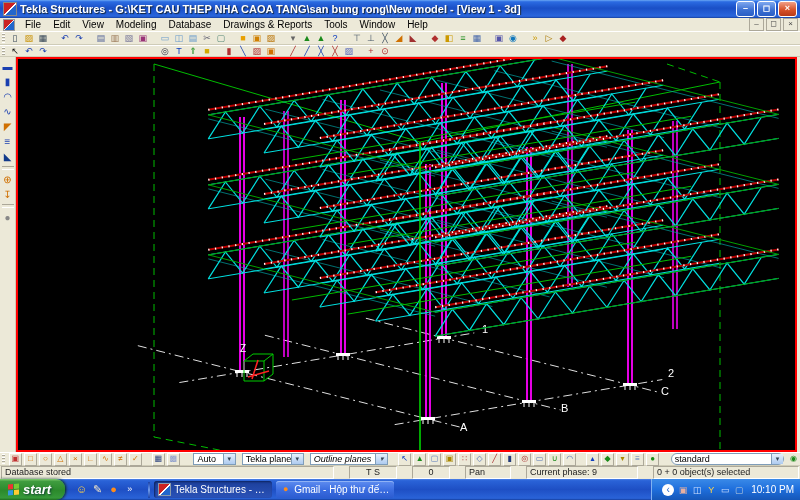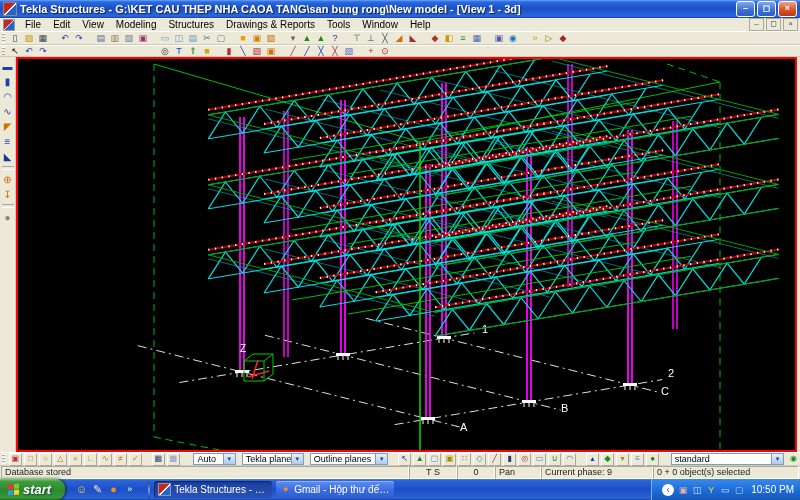--- a/index.html
+++ b/index.html
@@ -49,21 +49,21 @@
   .snapbar{top:452px;height:14px;border-top:1px solid #fff;}
   .snapbar .icon{border:1px solid;border-color:#fff #aca899 #aca899 #fff;width:11px;height:11px;
     line-height:10px;font-size:8px;margin:0 1px;background:#ece9d8;}
   .combo{display:flex;align-items:flex-start;height:12px;background:#fff;border:1px solid #7f9db9;
     font-size:9px;margin:0 3px;box-sizing:border-box;}
   .combo .cv{padding:0 3px;overflow:hidden;white-space:nowrap;flex:1;}
   .combo .ca{width:11px;height:10px;background:linear-gradient(180deg,#e6f0fb,#aecbf0);
     border-left:1px solid #7f9db9;font-size:7px;line-height:10px;text-align:center;color:#345;}
   
   .statusbar{position:absolute;left:0;top:466px;width:800px;height:13px;background:#ece9d8;
-    display:flex;font-size:9px;color:#222;box-sizing:border-box;padding:0 1px;gap:0;align-items:stretch;}
+    display:flex;font-size:9px;color:#222;box-sizing:border-box;padding:0 1px;gap:15px;align-items:stretch;}
   .cell{border:1px solid;border-color:#aca899 #fff #fff #aca899;padding:0 3px;line-height:11px;
     white-space:nowrap;overflow:hidden;box-sizing:border-box;}
   
   .taskbar{position:absolute;left:0;top:479px;width:800px;height:21px;display:flex;align-items:center;
     background:linear-gradient(180deg,#4f83e8 0%,#2a63d8 8%,#1e4fc4 50%,#2a63d8 92%,#153e9e 100%);}
   .startbtn{height:21px;display:flex;align-items:center;gap:4px;padding:0 14px 0 8px;color:#fff;
     font-size:13px;font-weight:bold;font-style:italic;text-shadow:1px 1px 2px #143;
     background:linear-gradient(180deg,#7eca6e 0%,#3f9c3f 12%,#2c8a2c 55%,#36993a 90%,#1d6b1d 100%);
     border-radius:0 9px 9px 0;box-shadow:1px 0 3px #0a2a0a;}
   .flag{width:11px;height:11px;display:grid;grid-template-columns:5px 5px;grid-template-rows:5px 5px;
@@ -99,21 +99,21 @@
   </span>
 </div>
 
 <div class="menubar">
   <span class="child-ico"></span>
   <span id="menu-items" style="display: flex; align-items: center;">
       <span class="mi">File</span>
       <span class="mi">Edit</span>
       <span class="mi">View</span>
       <span class="mi">Modeling</span>
-      <span class="mi">Structures</span>
+      <span class="mi">Database</span>
       <span class="mi">Drawings &amp; Reports</span>
       <span class="mi">Tools</span>
       <span class="mi">Window</span>
       <span class="mi">Help</span>
     </span>
   <span class="childbtns">
     <span class="cbtn">–</span>
     <span class="cbtn">◻</span>
     <span class="cbtn">×</span>
   </span>
@@ -413,21 +413,21 @@
     </span>
   <span style="width:10px;"></span>
   <span class="combo" style="width:44px;">
     <span class="cv">Auto</span>
     <span class="ca">▾</span>
   </span>
   <span class="combo" style="width:62px;">
     <span class="cv">Tekla plane</span>
     <span class="ca">▾</span>
   </span>
-  <span class="combo" style="width:82px;">
+  <span class="combo" style="width:82px;font-style:italic;">
     <span class="cv">Outline planes</span>
     <span class="ca">▾</span>
   </span>
   <span style="width:6px;"></span>
   <span style="display:flex;align-items:center;">
       <span class="icon" title="select-all" style="color: rgb(16, 64, 192);">↖</span>
       <span class="icon" title="select-parts" style="color: rgb(26, 138, 26);">▲</span>
       <span class="icon" title="select-components" style="color: rgb(85, 119, 187);">▢</span>
       <span class="icon" title="select-objects" style="color: rgb(170, 136, 0);">▣</span>
       <span class="icon" title="select-points" style="color: rgb(170, 51, 51);">∷</span>
@@ -439,21 +439,21 @@
       <span class="icon" title="select-assemblies" style="color: rgb(26, 138, 26);">∪</span>
       <span class="icon" title="select-phases" style="color: rgb(85, 119, 187);">◠</span>
       <span class="sep"></span>
       <span class="icon" title="select-comp-default" style="color: rgb(16, 64, 192);">▴</span>
       <span class="icon" title="select-comp-objects" style="color: rgb(26, 138, 26);">◆</span>
       <span class="icon" title="select-comp-lower" style="color: rgb(170, 136, 0);">▾</span>
       <span class="icon" title="select-comp-all" style="color: rgb(85, 119, 187);">≡</span>
       <span class="icon" title="select-comp-single" style="color: rgb(26, 138, 26);">●</span>
     </span>
   <span style="width:8px;"></span>
-  <span class="combo" style="width:118px;">
+  <span class="combo" style="width:118px;border-radius:6px;">
     <span class="cv">standard</span>
     <span class="ca">▾</span>
   </span>
   <span class="icon" style="border:none;"><span style="color:#1a8a1a;">◉</span></span>
 </div>
 
 <div class="statusbar">
   <span class="cell" style="flex:1;">Database stored</span>
   <span class="cell" style="width:48px;text-align:center;">T S</span>
   <span class="cell" style="width:38px;text-align:center;">0</span>
@@ -491,15 +491,15 @@
     </div>
   <div class="tray">
     <span class="trico" style="background:#fff;color:#26c;border-radius:50%;font-size:10px;line-height:11px;">‹</span>
     <span id="tray-icons" style="display:flex;gap:2px;">
         <span class="trico" style="color: rgb(232, 176, 160);">▣</span>
         <span class="trico" style="color: rgb(207, 224, 255);">◫</span>
         <span class="trico" style="color: rgb(255, 210, 74);">Y</span>
         <span class="trico" style="color: rgb(207, 224, 255);">▭</span>
         <span class="trico" style="color: rgb(187, 204, 221);">▢</span>
       </span>
-    <span class="clock">10:50 PM</span>
+    <span class="clock">10:10 PM</span>
   </div>
 </div>
 
 </body></html>

